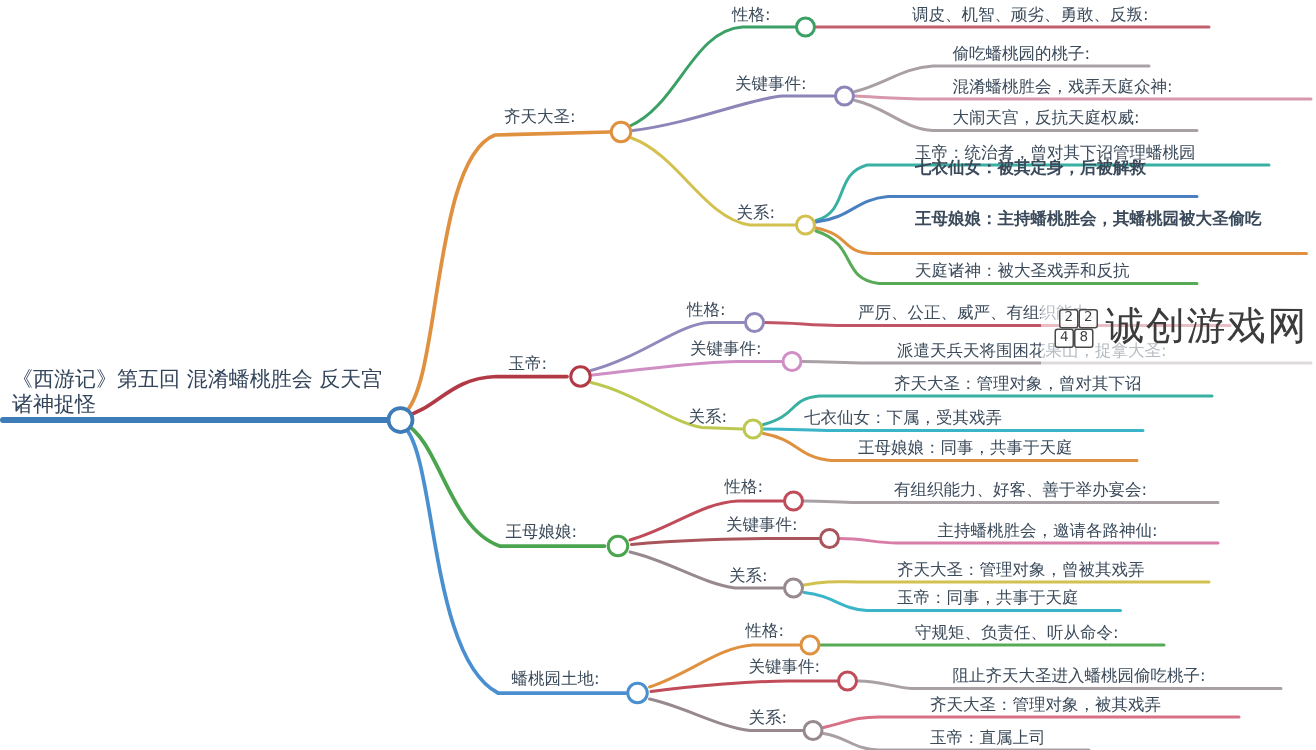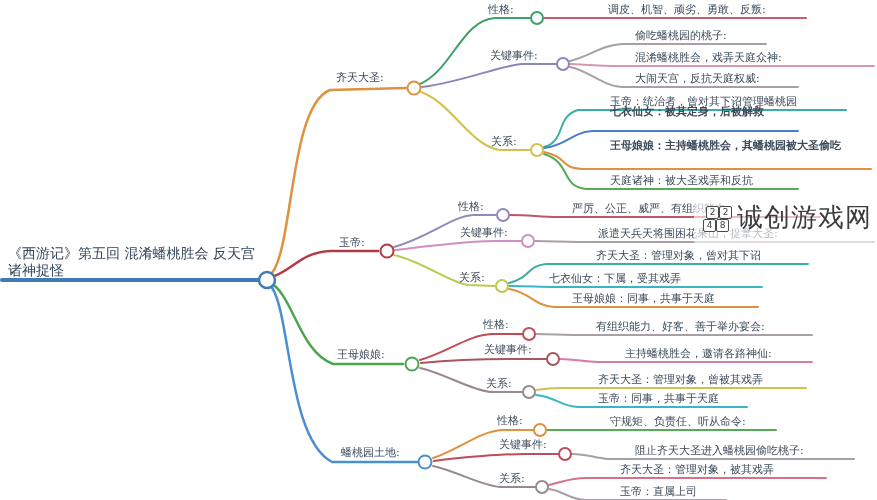--- a/index.html
+++ b/index.html
@@ -138,21 +138,21 @@
 <div class="t" style="left:635px;top:50px;">混淆蟠桃胜会，戏弄天庭众神:</div>
 <div class="t" style="left:635px;top:71px;">大闹天宫，反抗天庭权威:</div>
 <div class="t" style="left:610px;top:94px;">玉帝：统治者，曾对其下诏管理蟠桃园</div>
 <div class="t" style="left:610px;top:104px;font-weight:bold;">七衣仙女：被其定身，后被解救</div>
 <div class="t wrap" style="left:610px;top:138px;width:252px;">王母娘娘：主持蟠桃胜会，其蟠桃园被大圣偷吃</div>
 <div class="t" style="left:610px;top:173px;">天庭诸神：被大圣戏弄和反抗</div>
 
 <div class="t" style="left:572px;top:201px;">严厉、公正、威严、有组织能力:</div>
 <div class="t" style="left:598px;top:226px;">派遣天兵天将围困花果山，捉拿大圣:</div>
 <div class="t" style="left:572px;top:248px;margin-left:24px;">齐天大圣：管理对象，曾对其下诏</div>
-<div class="t" style="left:549px;top:271px;">七衣仙女：下属，受其戏弄</div>
+<div class="t" style="left:536px;top:271px;">七衣仙女：下属，受其戏弄</div>
 <div class="t" style="left:572px;top:291px;">王母娘娘：同事，共事于天庭</div>
 
 <div class="t" style="left:596px;top:319px;">有组织能力、好客、善于举办宴会:</div>
 <div class="t" style="left:625px;top:346px;">主持蟠桃胜会，邀请各路神仙:</div>
 <div class="t" style="left:598px;top:372px;">齐天大圣：管理对象，曾被其戏弄</div>
 <div class="t" style="left:598px;top:391px;">玉帝：同事，共事于天庭</div>
 
 <div class="t" style="left:610px;top:414px;">守规矩、负责任、听从命令:</div>
 <div class="t" style="left:635px;top:443px;text-align:right;">阻止齐天大圣进入蟠桃园偷吃桃子:</div>
 <div class="t" style="left:620px;top:462px;">齐天大圣：管理对象，被其戏弄</div>

